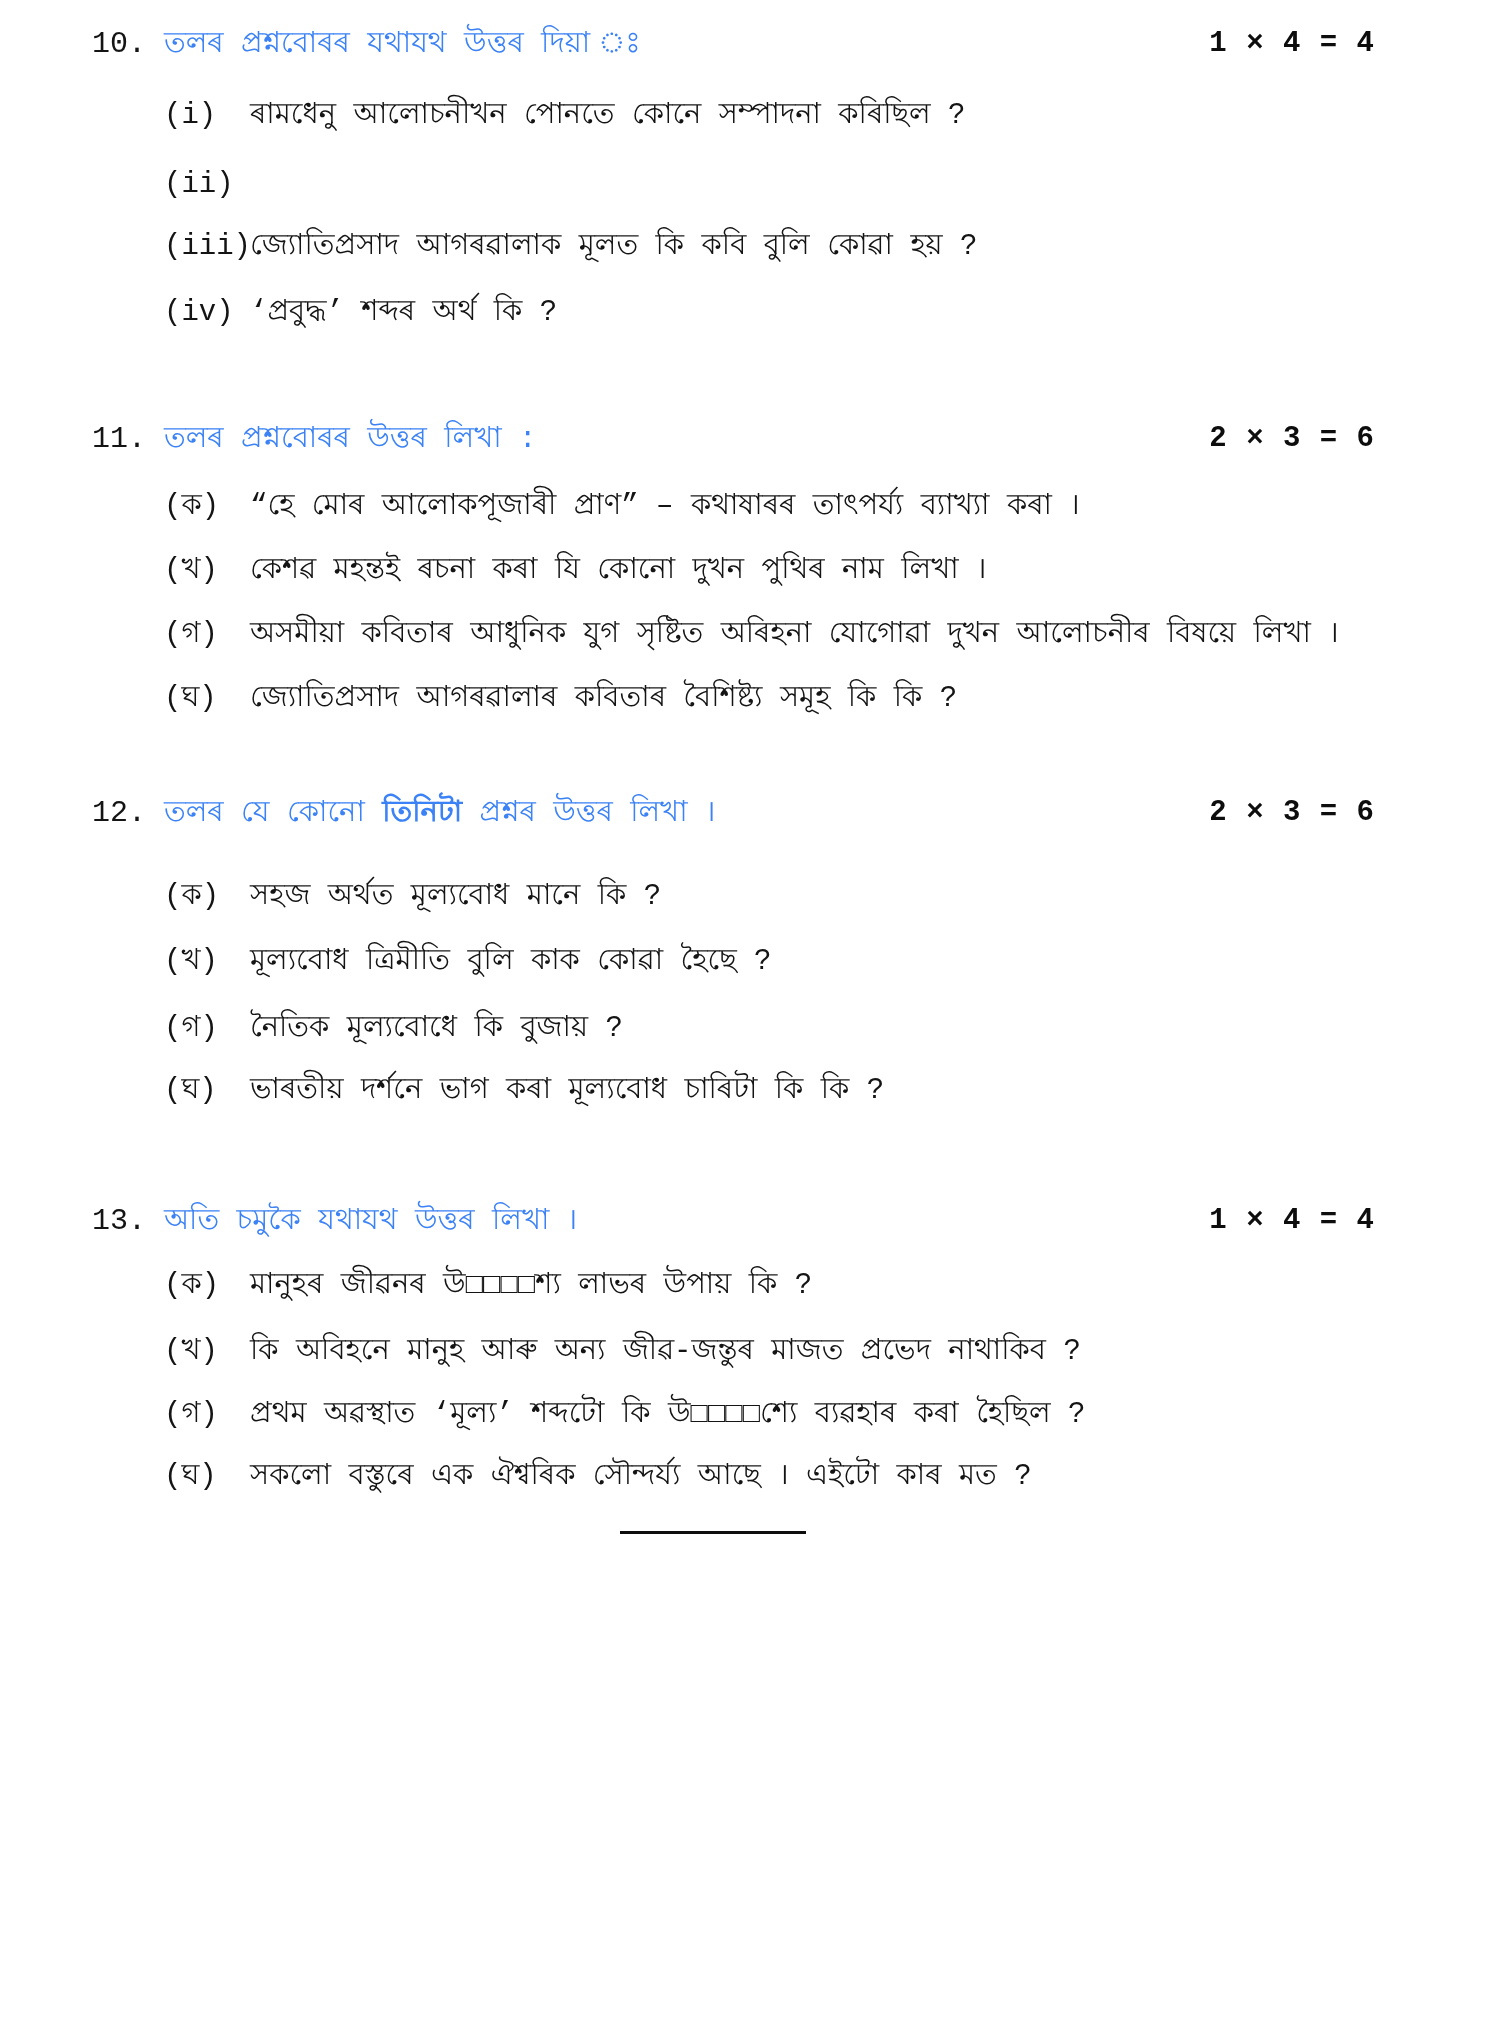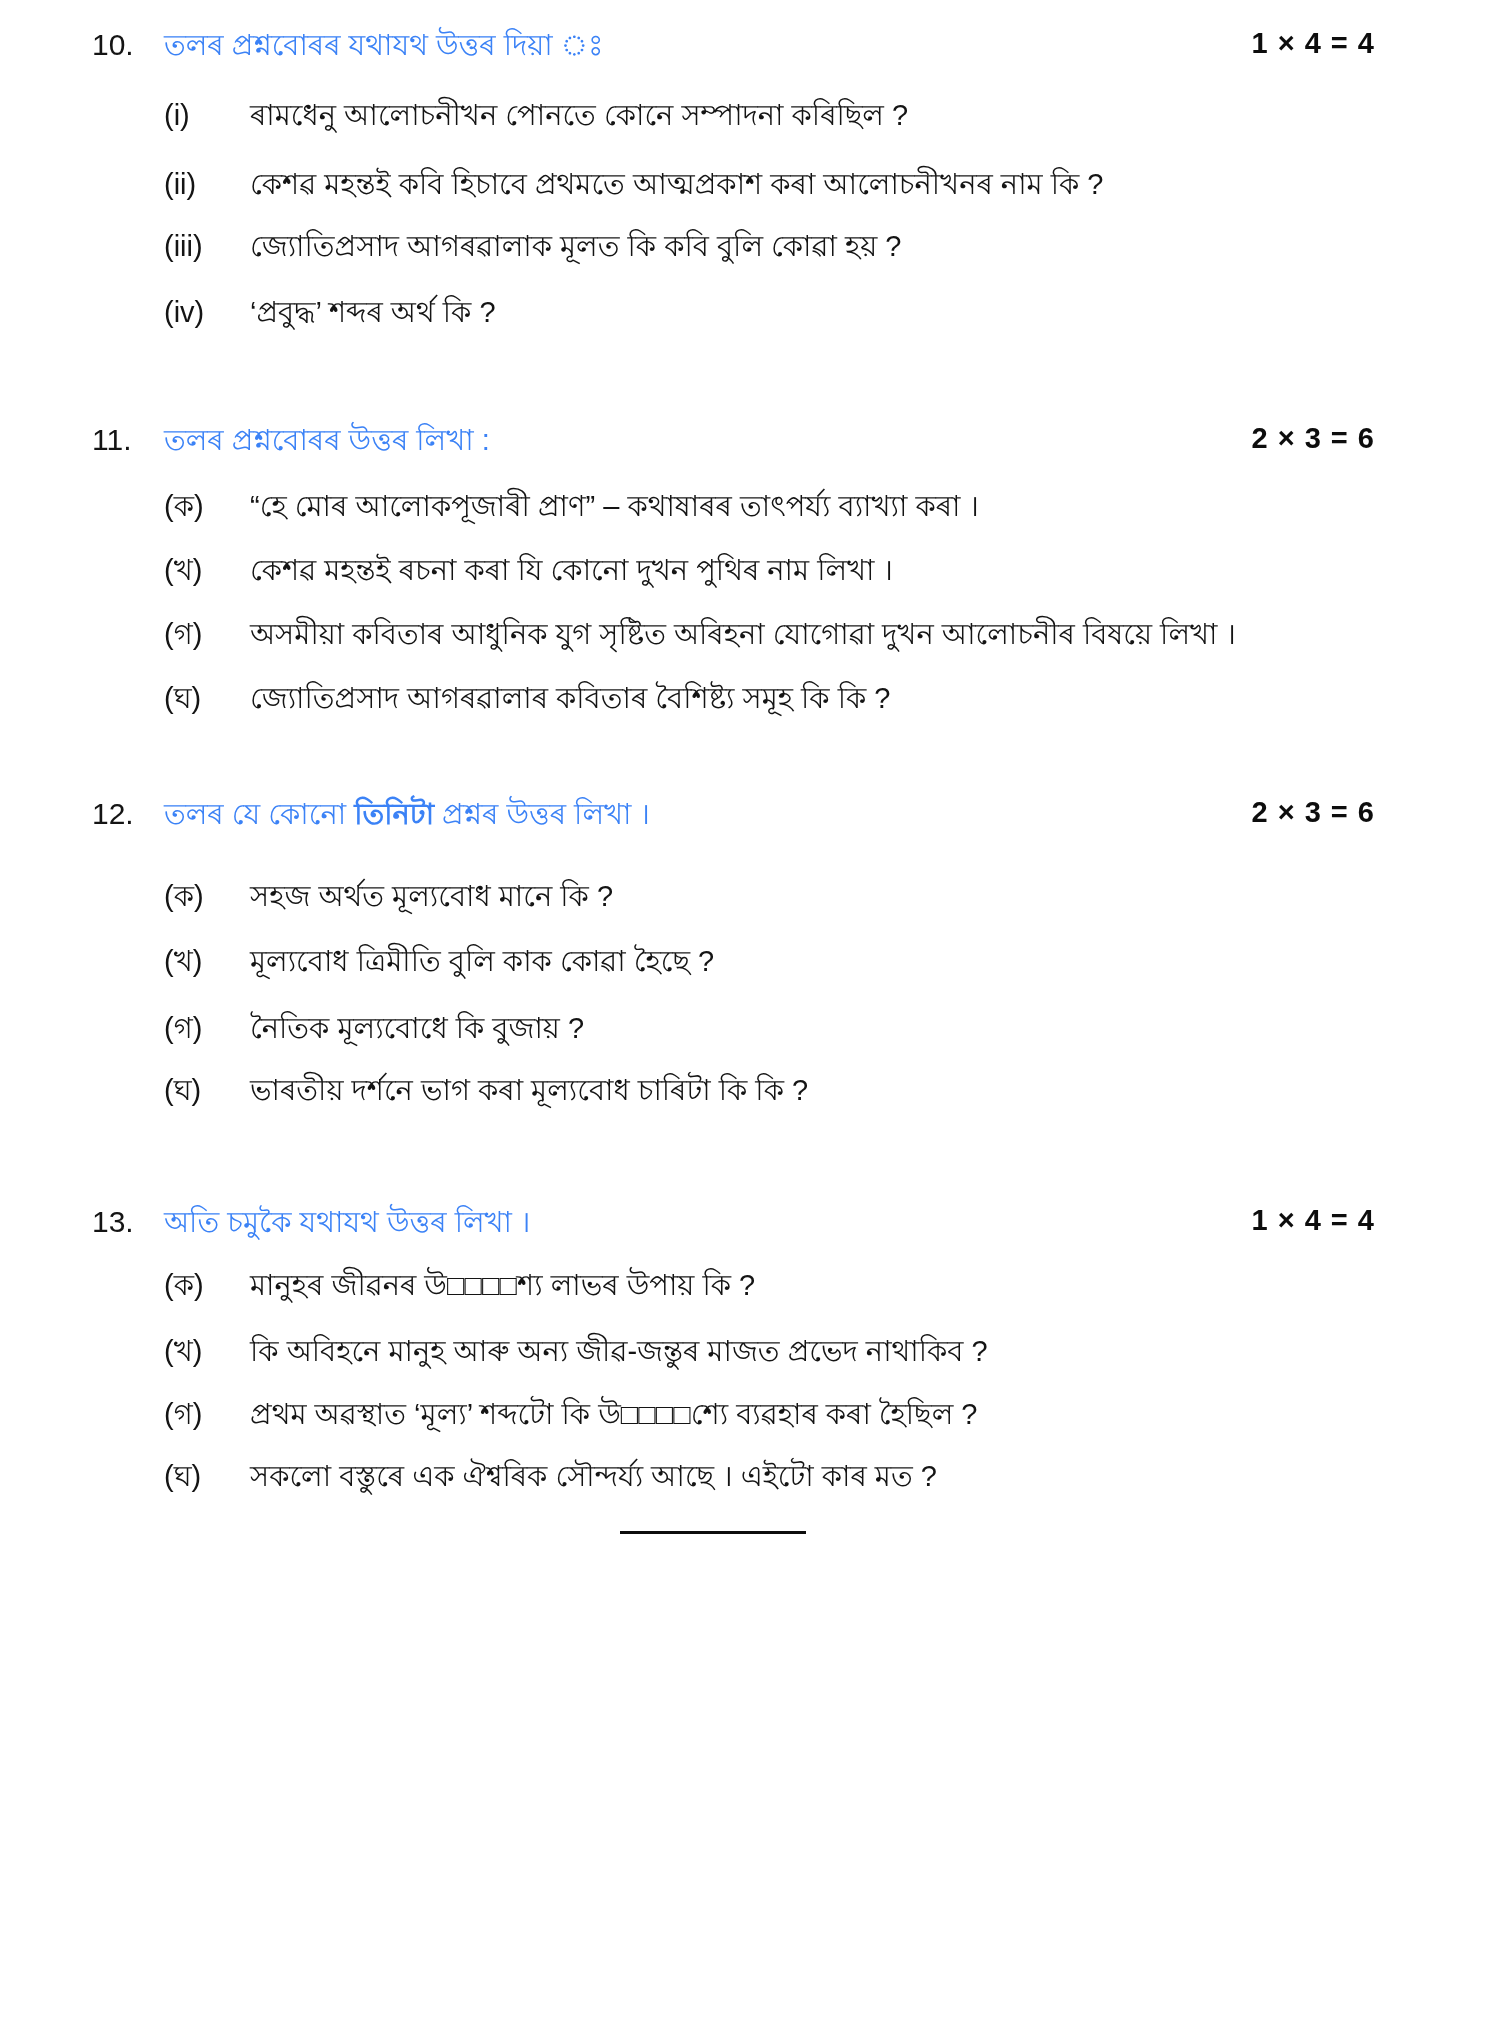--- a/index.html
+++ b/index.html
@@ -6,21 +6,21 @@
     margin: 0;
     padding: 0;
     background: #ffffff;
   }
   .page {
     position: relative;
     width: 1505px;
     height: 1667px;
     background: #ffffff;
     color: #111111;
-    font-family: Liberation Sans, sans-serif;
+    font-family: Liberation Mono, monospace;
     font-size: 29px;
     line-height: 1.3;
     overflow: hidden;
   }
   .row {
     position: absolute;
     left: 0;
     width: 1505px;
     display: flex;
     align-items: baseline;
@@ -102,21 +102,20 @@
     <span class="q-num">10.</span>
     <span class="q-text">তলৰ প্ৰশ্নবোৰৰ যথাযথ উত্তৰ দিয়া  ঃ</span>
     <span class="q-marks">1 × 4 = 4</span>
   </div>
   <div class="row" style="top:97px">
     <span class="item-label">(i)</span>
     <span class="item-text">ৰামধেনু আলোচনীখন পোনতে কোনে সম্পাদনা কৰিছিল ?</span>
   </div>
   <div class="row" style="top:166px">
     <span class="item-label">(ii)</span>
-    <span class="item-text">কেশৱ মহন্তই কবি হিচাবে প্ৰথমতে আত্মপ্ৰকাশ কৰা আলোচনীখনৰ নাম কি ?</span>
   </div>
   <div class="row" style="top:228px">
     <span class="item-label">(iii)</span>
     <span class="item-text">জ্যোতিপ্ৰসাদ আগৰৱালাক মূলত কি কবি বুলি কোৱা হয় ?</span>
   </div>
   <div class="row" style="top:294px">
     <span class="item-label">(iv)</span>
     <span class="item-text">‘প্ৰবুদ্ধ’ শব্দৰ অৰ্থ কি ?</span>
   </div>
 

